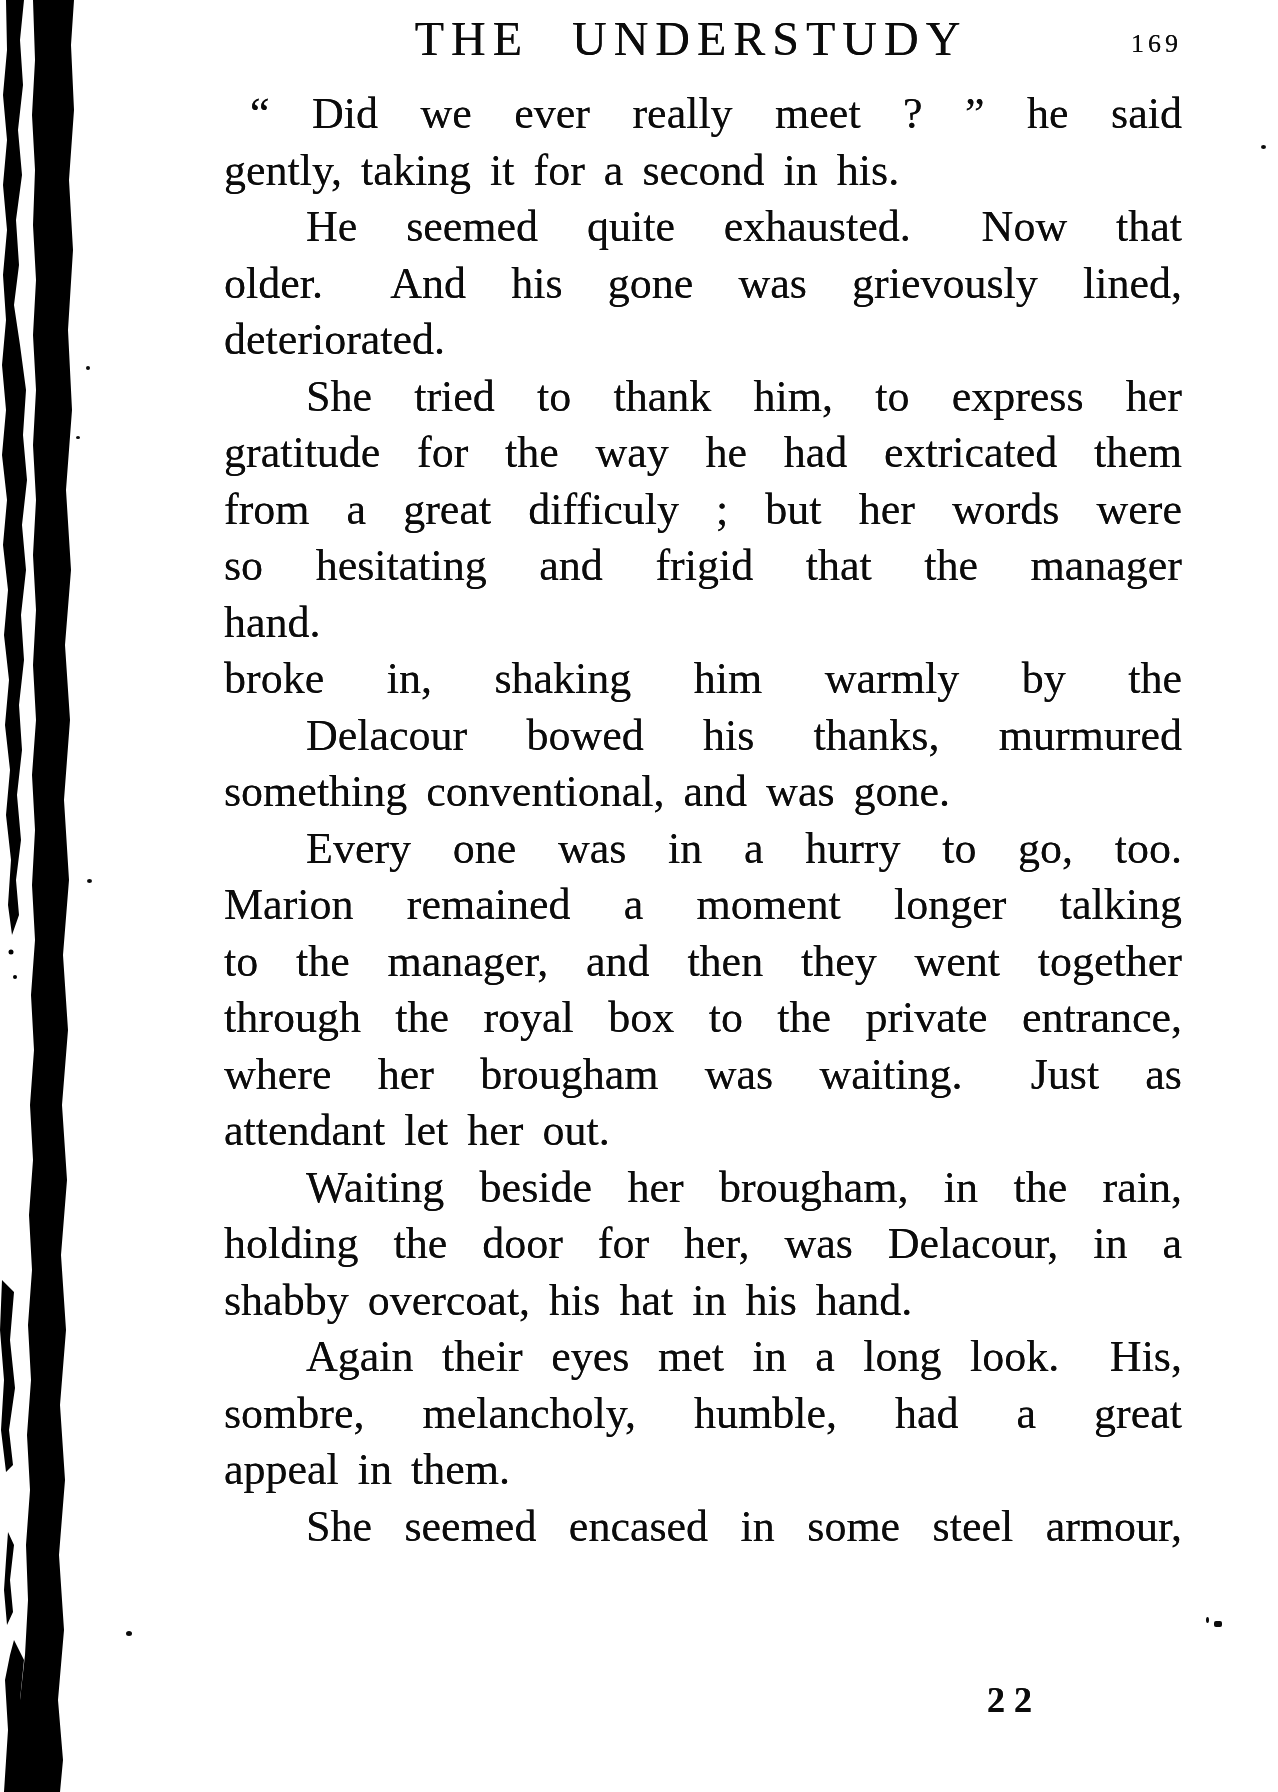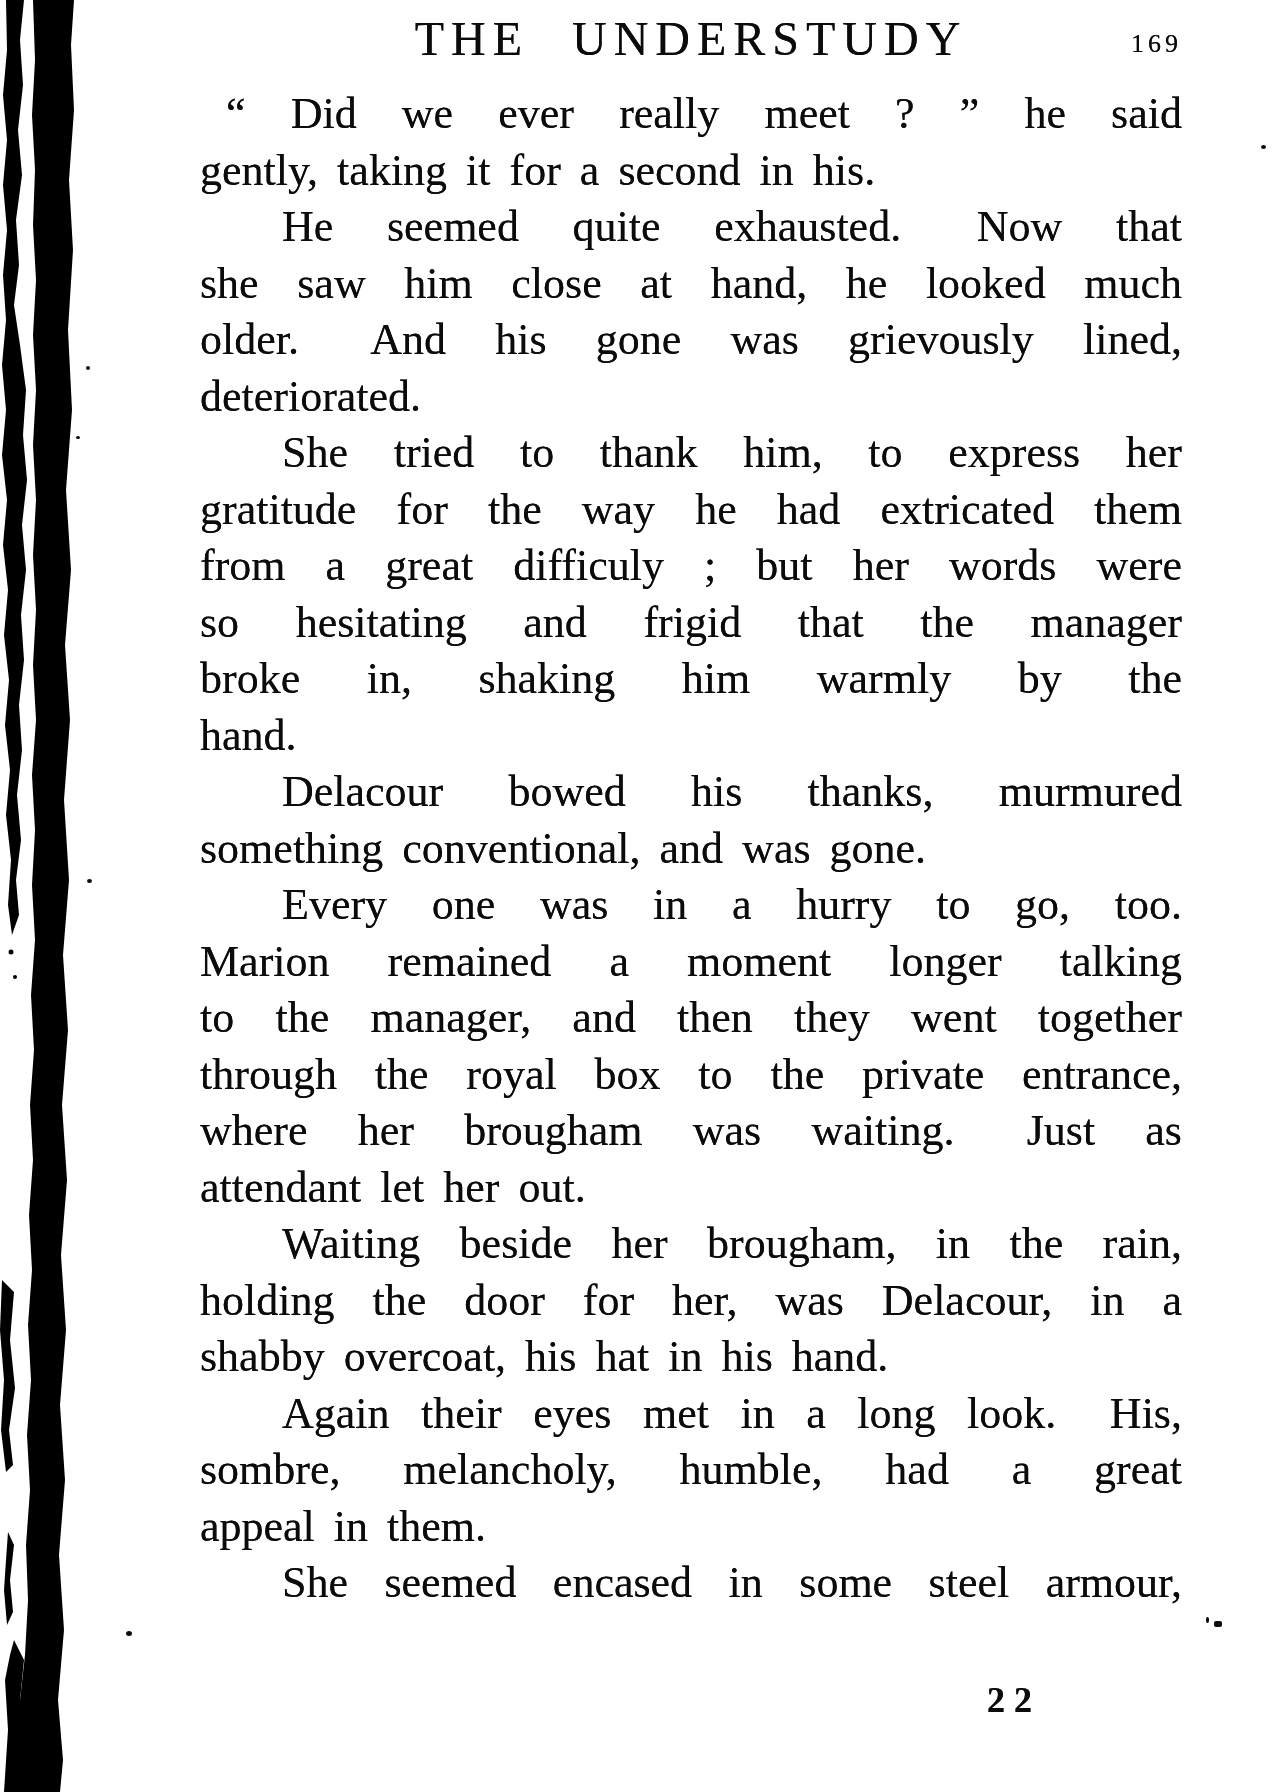--- a/index.html
+++ b/index.html
@@ -15,21 +15,21 @@
     font-size:48px;line-height:48px;letter-spacing:7px;word-spacing:24px;
     text-shadow:0 0 .6px rgba(0,0,0,.85);
   }
   .pageno{
     position:absolute;right:0;top:9px;font-size:26px;line-height:40px;
     letter-spacing:4px;text-shadow:0 0 .6px rgba(0,0,0,.85);
   }
   .textcol{position:absolute;left:200px;top:86px;width:982px;}
   .line{
     font-size:44px;line-height:56.5px;height:56.5px;word-spacing:3px;
-    white-space:nowrap;text-shadow:0 0 .55px rgba(0,0,0,.8);
+    white-space:nowrap;text-shadow:0 0 .55px rgba(0,0,0,.8);margin-left:24px;
   }
   .j{text-align:justify;text-align-last:justify;white-space:normal;}
   .L{word-spacing:8px;}
   .ind{padding-left:82px;}
   .ind-sm{padding-left:26px;}
   .sig{
     position:absolute;left:987px;top:1682px;font-size:36px;line-height:36px;
     letter-spacing:9px;font-weight:700;text-shadow:0 0 .5px rgba(0,0,0,.8);text-align:right;
   }
   .speck{position:absolute;background:#0b0b0b;border-radius:50%;}
@@ -49,29 +49,28 @@
 
 <div class="runhead">
   <div class="title">THE UNDERSTUDY</div>
   <div class="pageno">169</div>
 </div>
 
 <div class="textcol">
   <div class="line j ind-sm">“ Did we ever really meet ? ” he said</div>
   <div class="line L">gently, taking it for a second in his.</div>
   <div class="line j ind">He seemed quite exhausted.  Now that</div>
-  <div class="line j">she saw him close at hand, he looked much</div>
   <div class="line j">older.  And his gone was grievously lined,</div>
   <div class="line L">deteriorated.</div>
   <div class="line j ind">She tried to thank him, to express her</div>
   <div class="line j">gratitude for the way he had extricated them</div>
   <div class="line j">from a great difficuly ; but her words were</div>
   <div class="line j">so hesitating and frigid that the manager</div>
+  <div class="line L">hand.</div>
   <div class="line j">broke in, shaking him warmly by the</div>
-  <div class="line L">hand.</div>
   <div class="line j ind">Delacour bowed his thanks, murmured</div>
   <div class="line L">something conventional, and was gone.</div>
   <div class="line j ind">Every one was in a hurry to go, too.</div>
   <div class="line j">Marion remained a moment longer talking</div>
   <div class="line j">to the manager, and then they went together</div>
   <div class="line j">through the royal box to the private entrance,</div>
   <div class="line j">where her brougham was waiting.  Just as</div>
   <div class="line L">attendant let her out.</div>
   <div class="line j ind">Waiting beside her brougham, in the rain,</div>
   <div class="line j">holding the door for her, was Delacour, in a</div>

